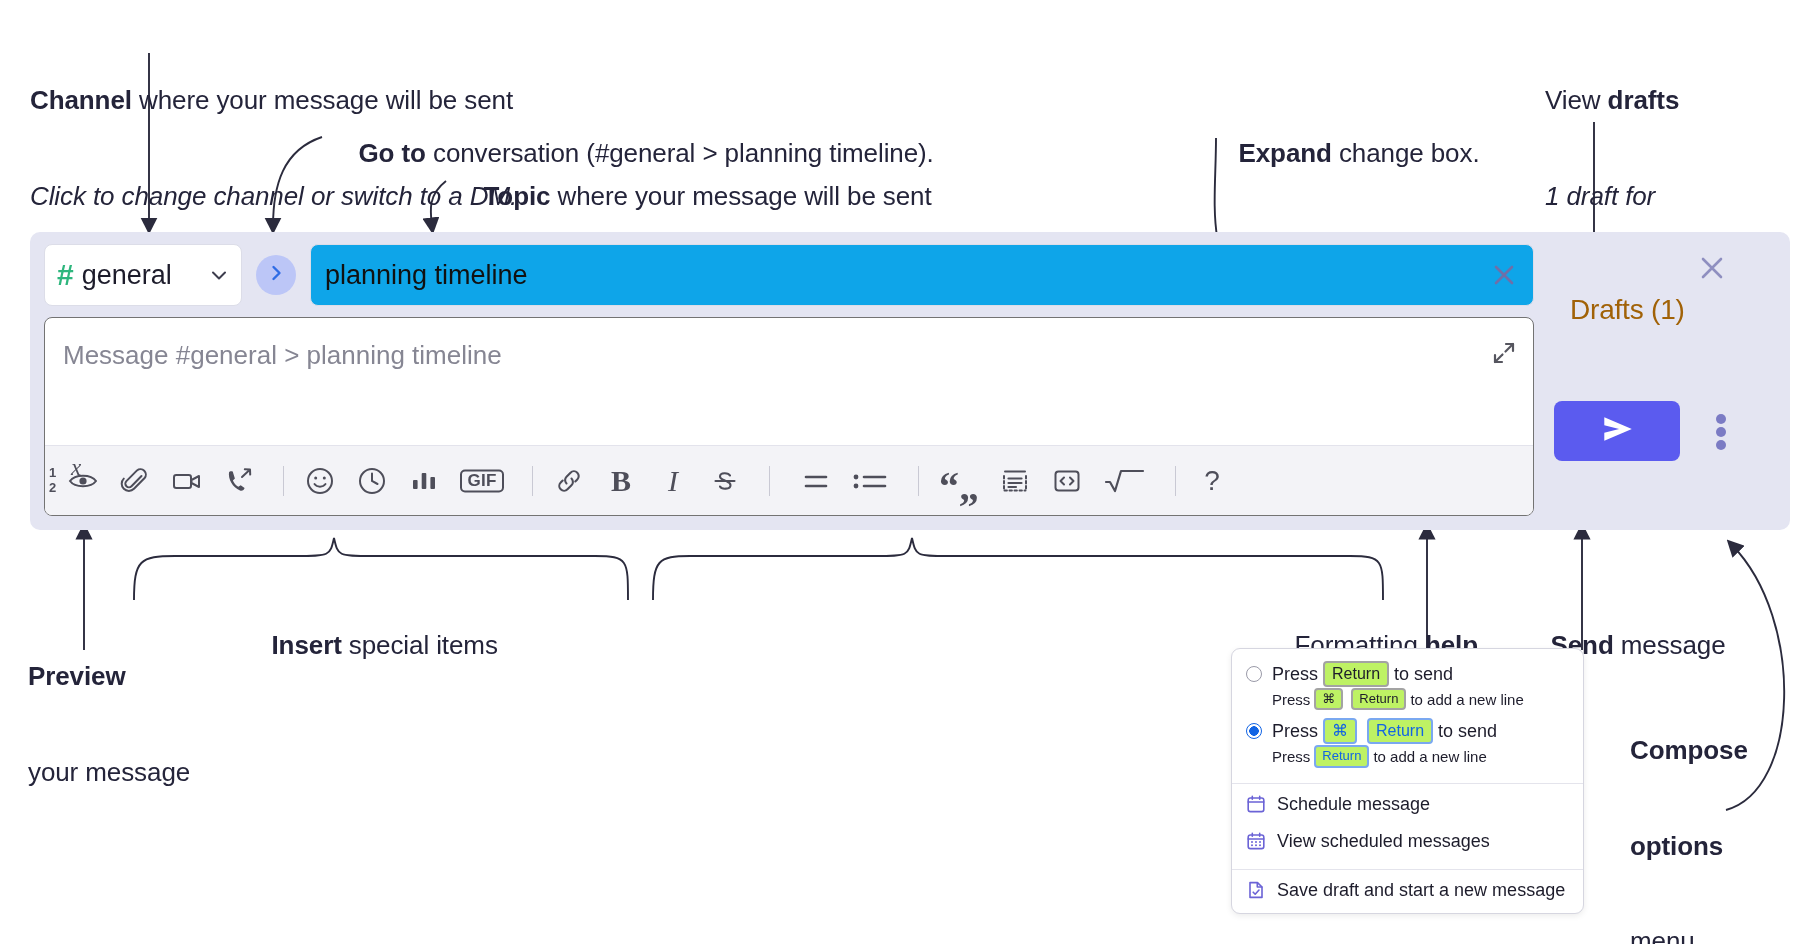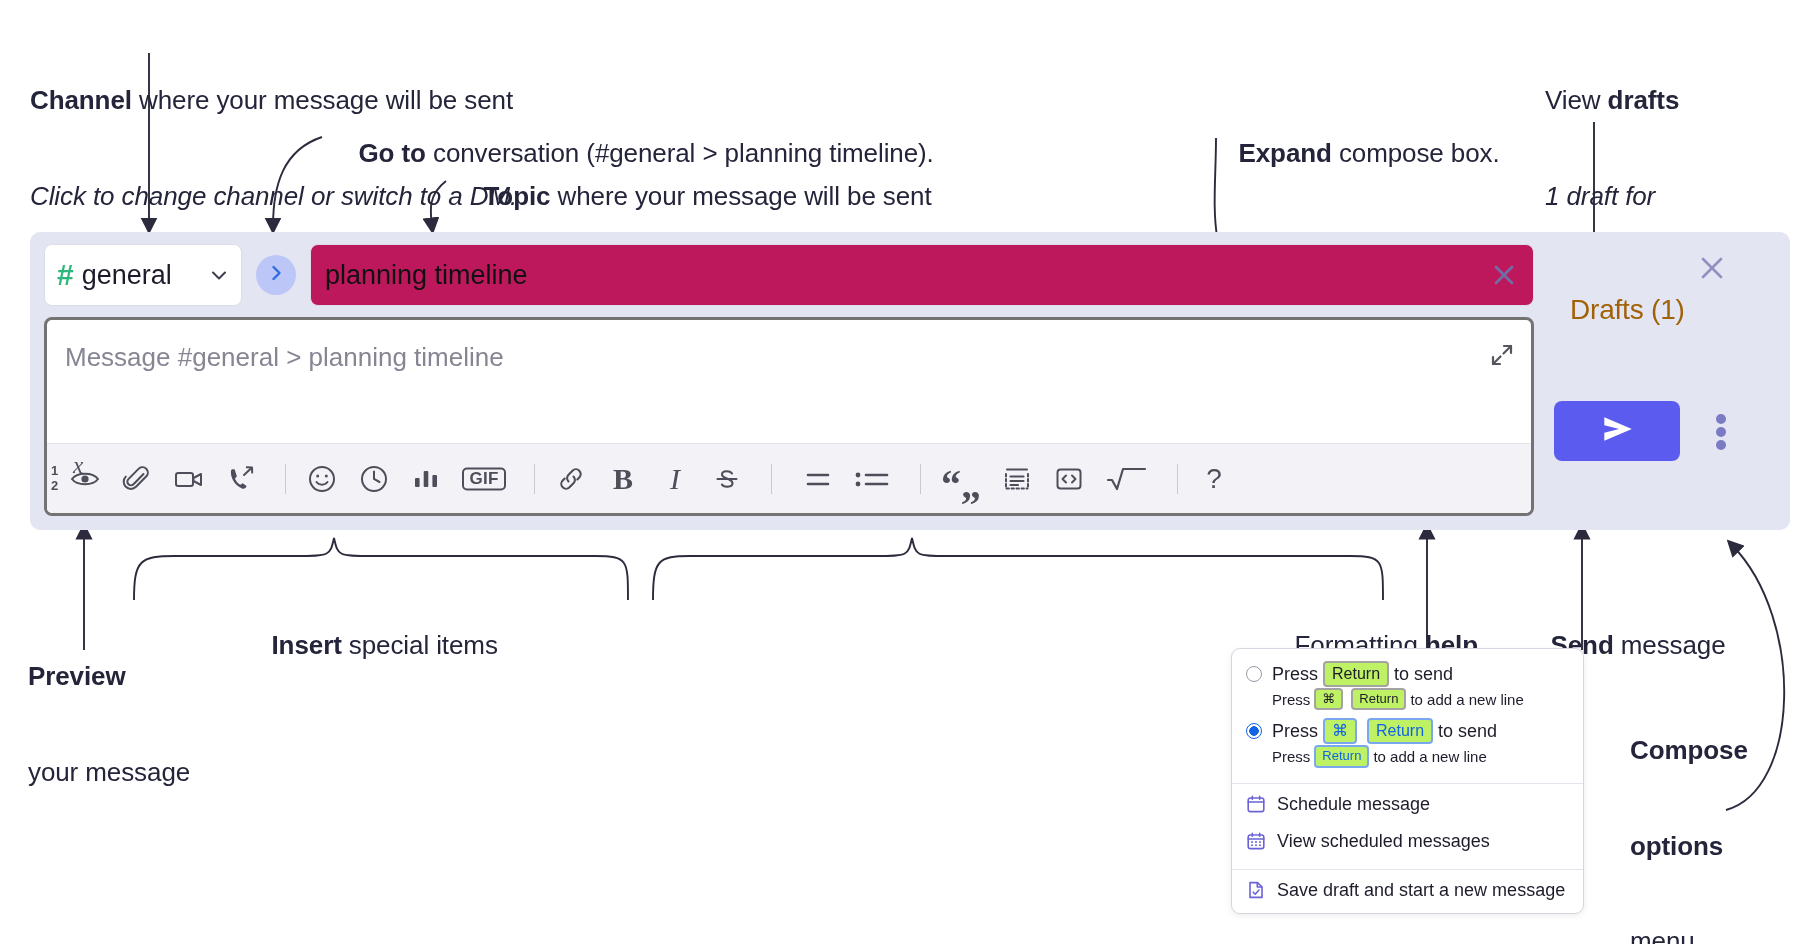--- a/index.html
+++ b/index.html
@@ -39,30 +39,30 @@
   }
   .hash{color:#2eb67d;font-size:30px;font-weight:700;line-height:1;margin-right:8px;}
   .chan-name{font-size:27px;color:#1d1c2b;flex:1;}
   .chev{width:20px;height:20px;flex:none;}
   .goto-btn{
     position:absolute;left:212px;top:11px;width:40px;height:40px;border-radius:50%;
     background:#bcc6f7;display:flex;align-items:center;justify-content:center;
   }
   .topic-box{
     position:absolute;left:266px;top:0;right:0;height:62px;
-    background:#be185d;border:1px solid #dcdde8;border-radius:8px;
+    background:#0ea5e9;border:1px solid #dcdde8;border-radius:8px;
     display:flex;align-items:center;box-sizing:border-box;padding:0 14px;
   }
   .topic-text{font-size:27px;color:#111;flex:1;}
   .xbtn{width:30px;height:30px;flex:none;}
 
   
   .msgbox{
     position:absolute;left:0;top:73px;width:1490px;height:199px;
-    background:#ffffff;border:3px solid #737373;border-radius:8px;box-sizing:border-box;
+    background:#ffffff;border:1px solid #737373;border-radius:8px;box-sizing:border-box;
     overflow:hidden;
   }
   .placeholder{
     position:absolute;left:18px;top:22px;font-size:26px;color:#868693;
   }
   .expand-ic{position:absolute;right:16px;top:22px;width:26px;height:26px;}
   .toolbar{
     position:absolute;left:0;right:0;bottom:0;height:70px;
     background:#f3f3f7;border-top:1px solid #e3e3ec;
     display:flex;align-items:center;padding-left:16px;box-sizing:border-box;
@@ -157,21 +157,21 @@
 
   <div class="abs anno" style="left:330px;top:106px;">
     <b>Go to</b><span> conversation (#general &gt; planning timeline).</span>
   </div>
 
   <div class="abs anno" style="left:455px;top:149px;">
     <b>Topic</b><span> where your message will be sent</span>
   </div>
 
   <div class="abs anno" style="left:1210px;top:106px;">
-    <b>Expand</b><span> compose box.</span>
+    <b>Expand</b><span> change box.</span>
   </div>
 
   <div class="abs anno" style="left:1545px;top:22px;">
     <div><span>View </span><b>drafts</b></div>
     <div class="it">1 draft for</div>
     <div class="it">this conversation</div>
   </div>
 
   <div class="abs anno" style="left:28px;top:598px;">
     <div><b>Preview</b></div>

